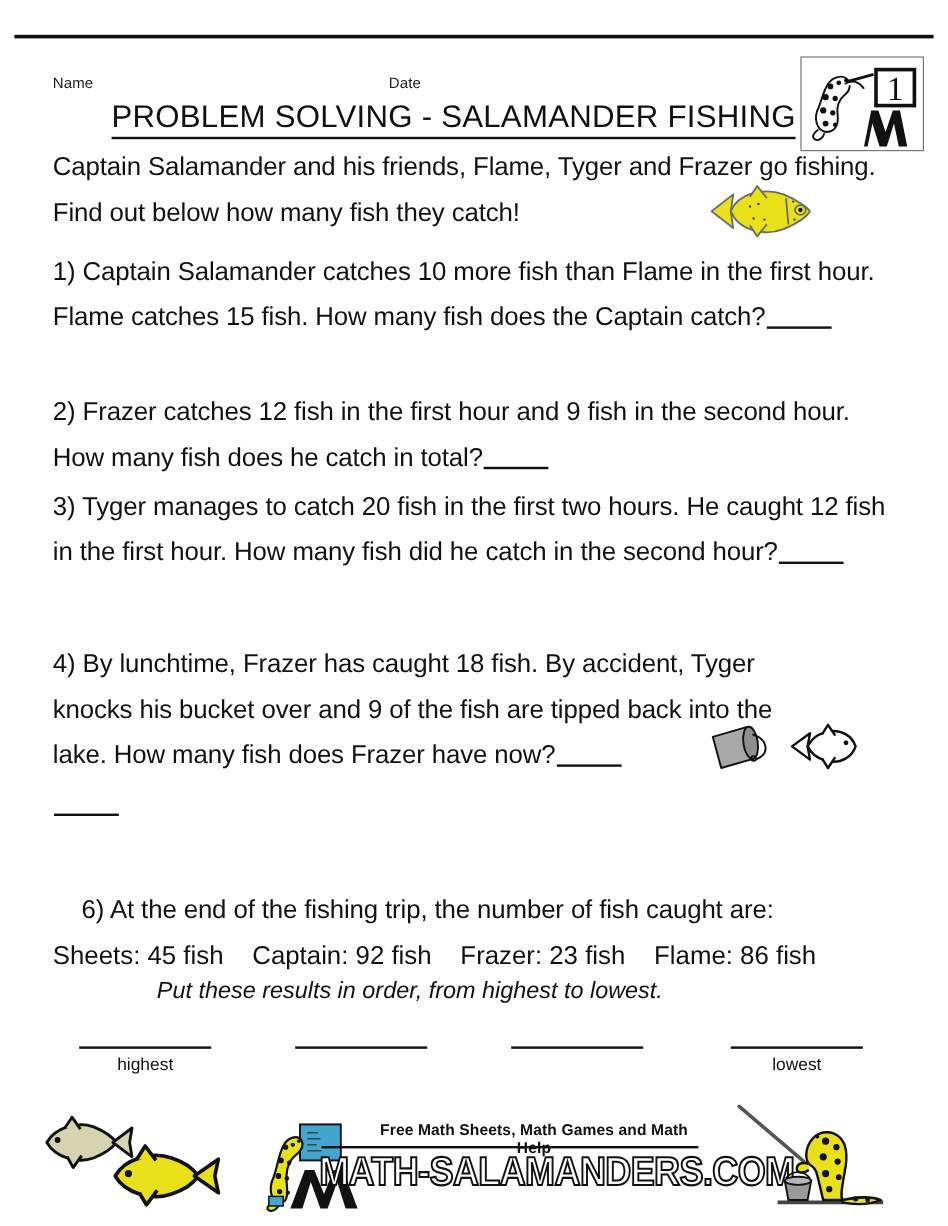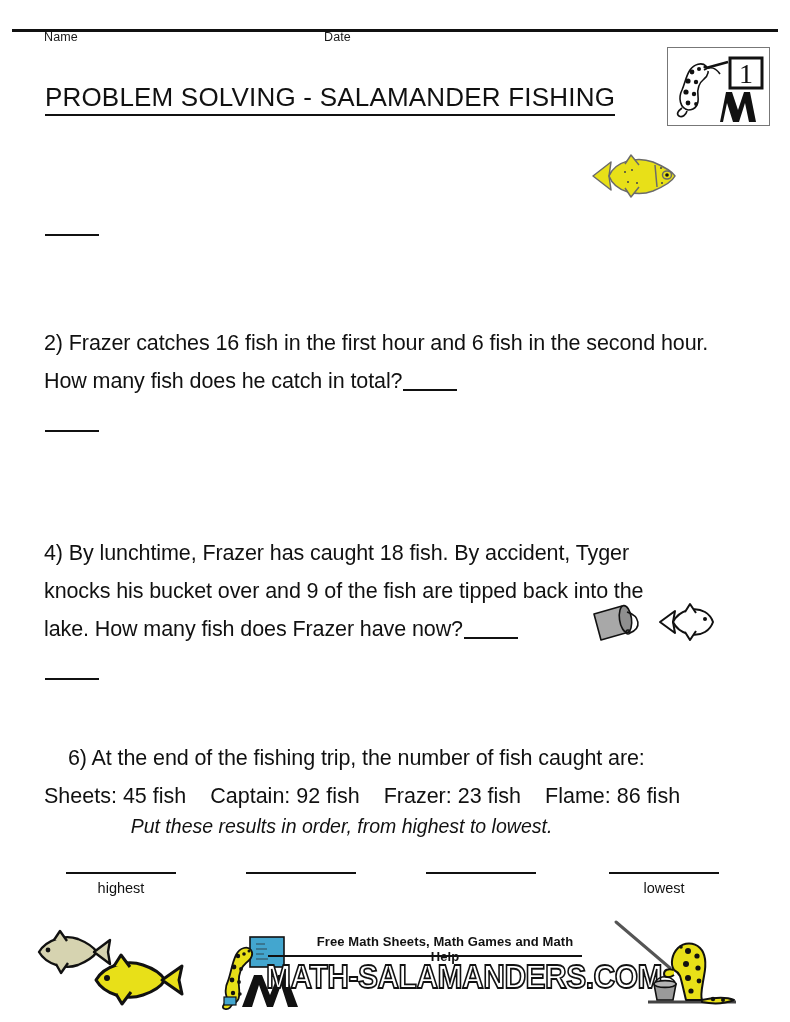--- a/index.html
+++ b/index.html
@@ -27,21 +27,21 @@
     left: 12px;
     top: 29px;
     width: 766px;
     height: 0;
     border-top: 3px solid #111;
   }
   
   .meta-row {
     position: absolute;
     left: 44px;
-    top: 30px;
+    top: 62px;
     width: 700px;
     height: 18px;
   }
   .meta-label {
     position: absolute;
     font-size: 12.5px;
     font-family: "Liberation Sans", sans-serif;
     color: #1a1a1a;
     letter-spacing: .1px;
   }
@@ -65,20 +65,21 @@
     position: absolute;
     left: 0;
     top: 82px;
     width: 660px;
     text-align: center;
     font-size: 26px;
     font-weight: 400;
     letter-spacing: .2px;
     color: #111;
     white-space: nowrap;
+    padding-left: 48px;
   }
   .title span {
     border-bottom: 2px solid #111;
     padding-bottom: 2px;
   }
 
   
   .para {
     position: absolute;
     left: 44px;
@@ -238,20 +239,21 @@
 
       <rect x="62" y="10" width="32" height="30" fill="#fff" stroke="#111" stroke-width="3"></rect>
       <text x="78" y="35" font-family="Liberation Serif, serif" font-size="28" text-anchor="middle" fill="#111">1</text>
 
       <path d="M38 20 L60 14" stroke="#111" stroke-width="2.4" fill="none"></path>
     </svg>
   </div>
 
   <div class="title"><span>PROBLEM SOLVING - SALAMANDER FISHING</span></div>
 
+  <div class="para intro">Captain Salamander and his friends, Flame, Tyger and Frazer go fishing. Find out below how many fish they catch!</div>
 
   <svg class="svg-layer" style="left:585px; top:152px;" width="95" height="48" viewBox="0 0 95 48">
     <g stroke="#6b6b6b" stroke-width="1.5" stroke-linejoin="round">
       <path d="M8 24 L26 10 L24 24 L26 38 Z" fill="#e8e018"></path>
       <path d="M24 24 C30 9 52 4 68 10 C80 15 88 21 90 24 C88 28 80 34 68 39 C52 45 30 40 24 24 Z" fill="#e8e018"></path>
       <path d="M40 12 L46 3 L54 13" fill="#e8e018"></path>
       <path d="M40 36 L46 45 L54 35" fill="#e8e018"></path>
       <ellipse cx="82" cy="23" rx="4.5" ry="4" fill="#e8e018"></ellipse>
       <circle cx="82" cy="23" r="1.8" fill="#111" stroke="none"></circle>
       <path d="M70 13 L72 35" fill="none"></path>
@@ -259,25 +261,25 @@
     <g fill="#444">
       <circle cx="40" cy="20" r="1"></circle>
         <circle cx="47" cy="18" r="1"></circle>
       <circle cx="43" cy="30" r="1"></circle>
         <circle cx="52" cy="31" r="1"></circle>
       <circle cx="76" cy="16" r="1"></circle>
         <circle cx="77" cy="31" r="1"></circle>
     </g>
   </svg>
 
-  <div class="para q1"><span class="blank"></span></div>
-
-  <div class="para q2"><span>2) Frazer catches 16 fish in the first hour and 6 fish in the second hour. How many fish does he catch in total?</span><span class="blank"></span></div>
-
-  <div class="para q3"><span class="blank"></span></div>
+  <div class="para q1"><span>1) Captain Salamander catches 10 more fish than Flame in the first hour. Flame catches 15 fish. How many fish does the Captain catch?</span><span class="blank"></span></div>
+
+  <div class="para q2"><span>2) Frazer catches 12 fish in the first hour and 9 fish in the second hour. How many fish does he catch in total?</span><span class="blank"></span></div>
+
+  <div class="para q3"><span>3) Tyger manages to catch 20 fish in the first two hours. He caught 12 fish in the first hour. How many fish did he catch in the second hour?</span><span class="blank"></span></div>
 
   <div class="para q4" style="width:620px;"><span>4) By lunchtime, Frazer has caught 18 fish. By accident, Tyger knocks his bucket over and 9 of the fish are tipped back into the lake. How many fish does Frazer have now?</span><span class="blank"></span></div>
 
   <svg class="svg-layer" style="left:588px; top:600px;" width="60" height="44" viewBox="0 0 60 44">
     <g stroke="#111" stroke-width="1.6" stroke-linejoin="round">
       <path d="M6 14 L34 6 L41 32 L13 40 Z" fill="#a8a8a8"></path>
       <ellipse cx="37.5" cy="19" rx="6" ry="13.5" fill="#8f8f8f" transform="rotate(-8 37.5 19)"></ellipse>
       <path d="M39 12 C52 16 54 28 42 33" fill="none"></path>
     </g>
     <circle cx="40" cy="32" r="2" fill="none" stroke="#111" stroke-width="1.4"></circle>

